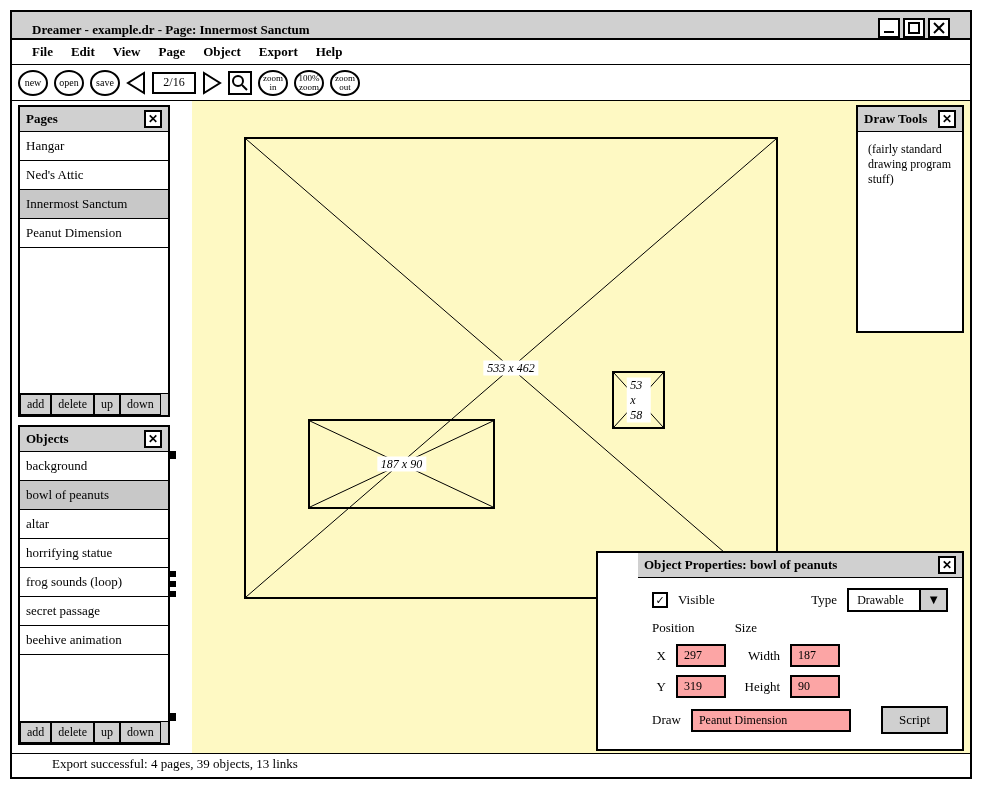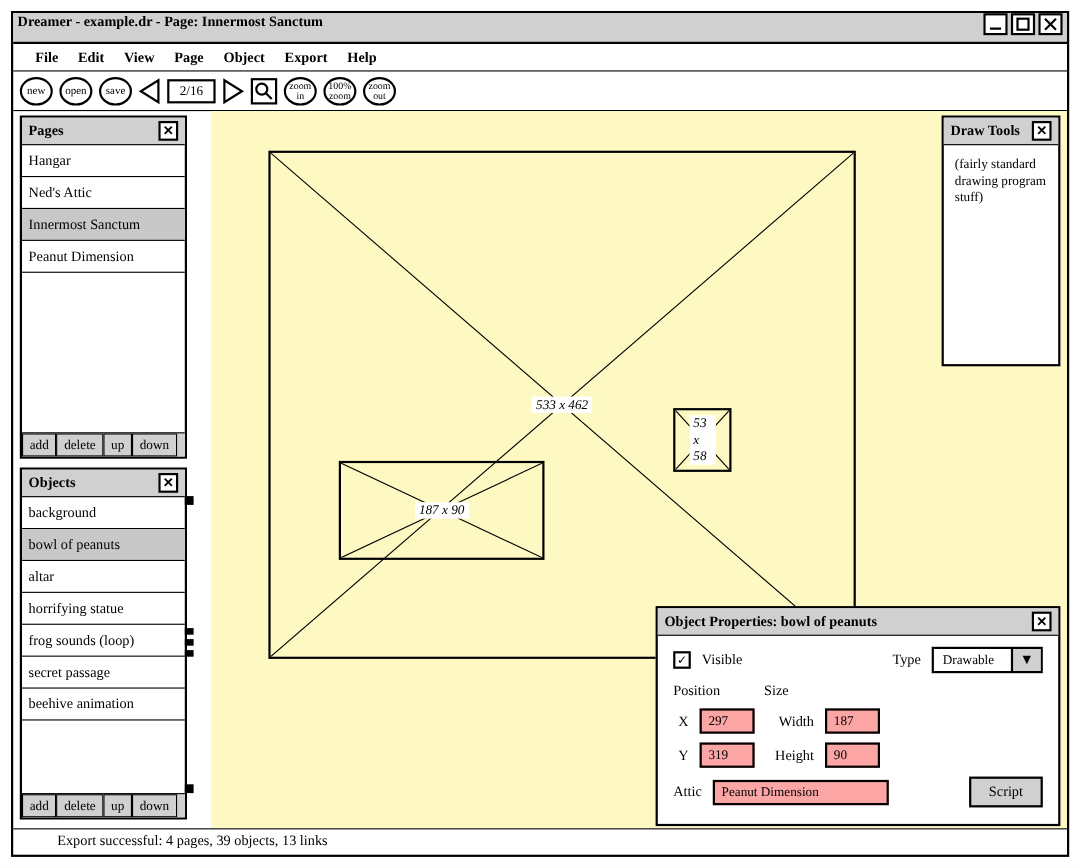--- a/index.html
+++ b/index.html
@@ -15,25 +15,25 @@
   border: 2px solid #000;
   width: 962px;
   height: 769px;
   margin: 10px;
   background: #fff;
   display: flex;
   flex-direction: column;
 }
 .titlebar {
   display: flex;
-  align-items: flex-start;
+  align-items: flex-end;
   background: #d0d0d0;
   border-bottom: 2px solid #000;
   height: 28px;
-  padding: 0 4px;
+  padding: 0 20px;
   font-weight: bold;
 }
 .titlebar-title { flex: 1; }
 .winbtns { display: flex; gap: 3px; }
 .winbtn {
   width: 22px; height: 20px;
   border: 2px solid #000;
   background: #fff;
   display: flex; align-items: center; justify-content: center;
   font-size: 13px;
@@ -146,20 +146,21 @@
   right: 6px; top: 4px;
   width: 108px; height: 228px;
 }
 .drawtools .body { padding: 10px; font-size: 12px; }
 .objprops {
   position: absolute;
   right: 6px;
   bottom: 26px;
   width: 368px;
   height: 200px;
+  padding-left: 40px;
 }
 .objprops .body {
   padding: 10px 14px;
   font-size: 13px;
 }
 .op-row { display: flex; align-items: center; gap: 10px; margin-bottom: 8px; }
 .cb { width: 16px; height: 16px; border: 2px solid #000; display:inline-flex;align-items:center;justify-content:center;font-size:11px; }
 .field {
   border: 2px solid #000;
   padding: 2px 6px;
@@ -367,21 +368,21 @@
           <span style="width:44px;text-align:right">Width</span>
           <span class="field">187</span>
         </div>
         <div class="op-row">
           <span style="width:14px;text-align:right">Y</span>
           <span class="field">319</span>
           <span style="width:44px;text-align:right">Height</span>
           <span class="field">90</span>
         </div>
         <div class="op-row" style="margin-top:8px">
-          <span>Attic</span>
+          <span>Draw</span>
           <span class="field" style="min-width:160px">Peanut Dimension</span>
           <span style="flex:1"></span>
           <span class="scriptbtn">Script</span>
         </div>
       </div>
     </div>
 
     <div class="statusbar">
       <span>Export successful: 4 pages, 39 objects, 13 links</span>
     </div>

